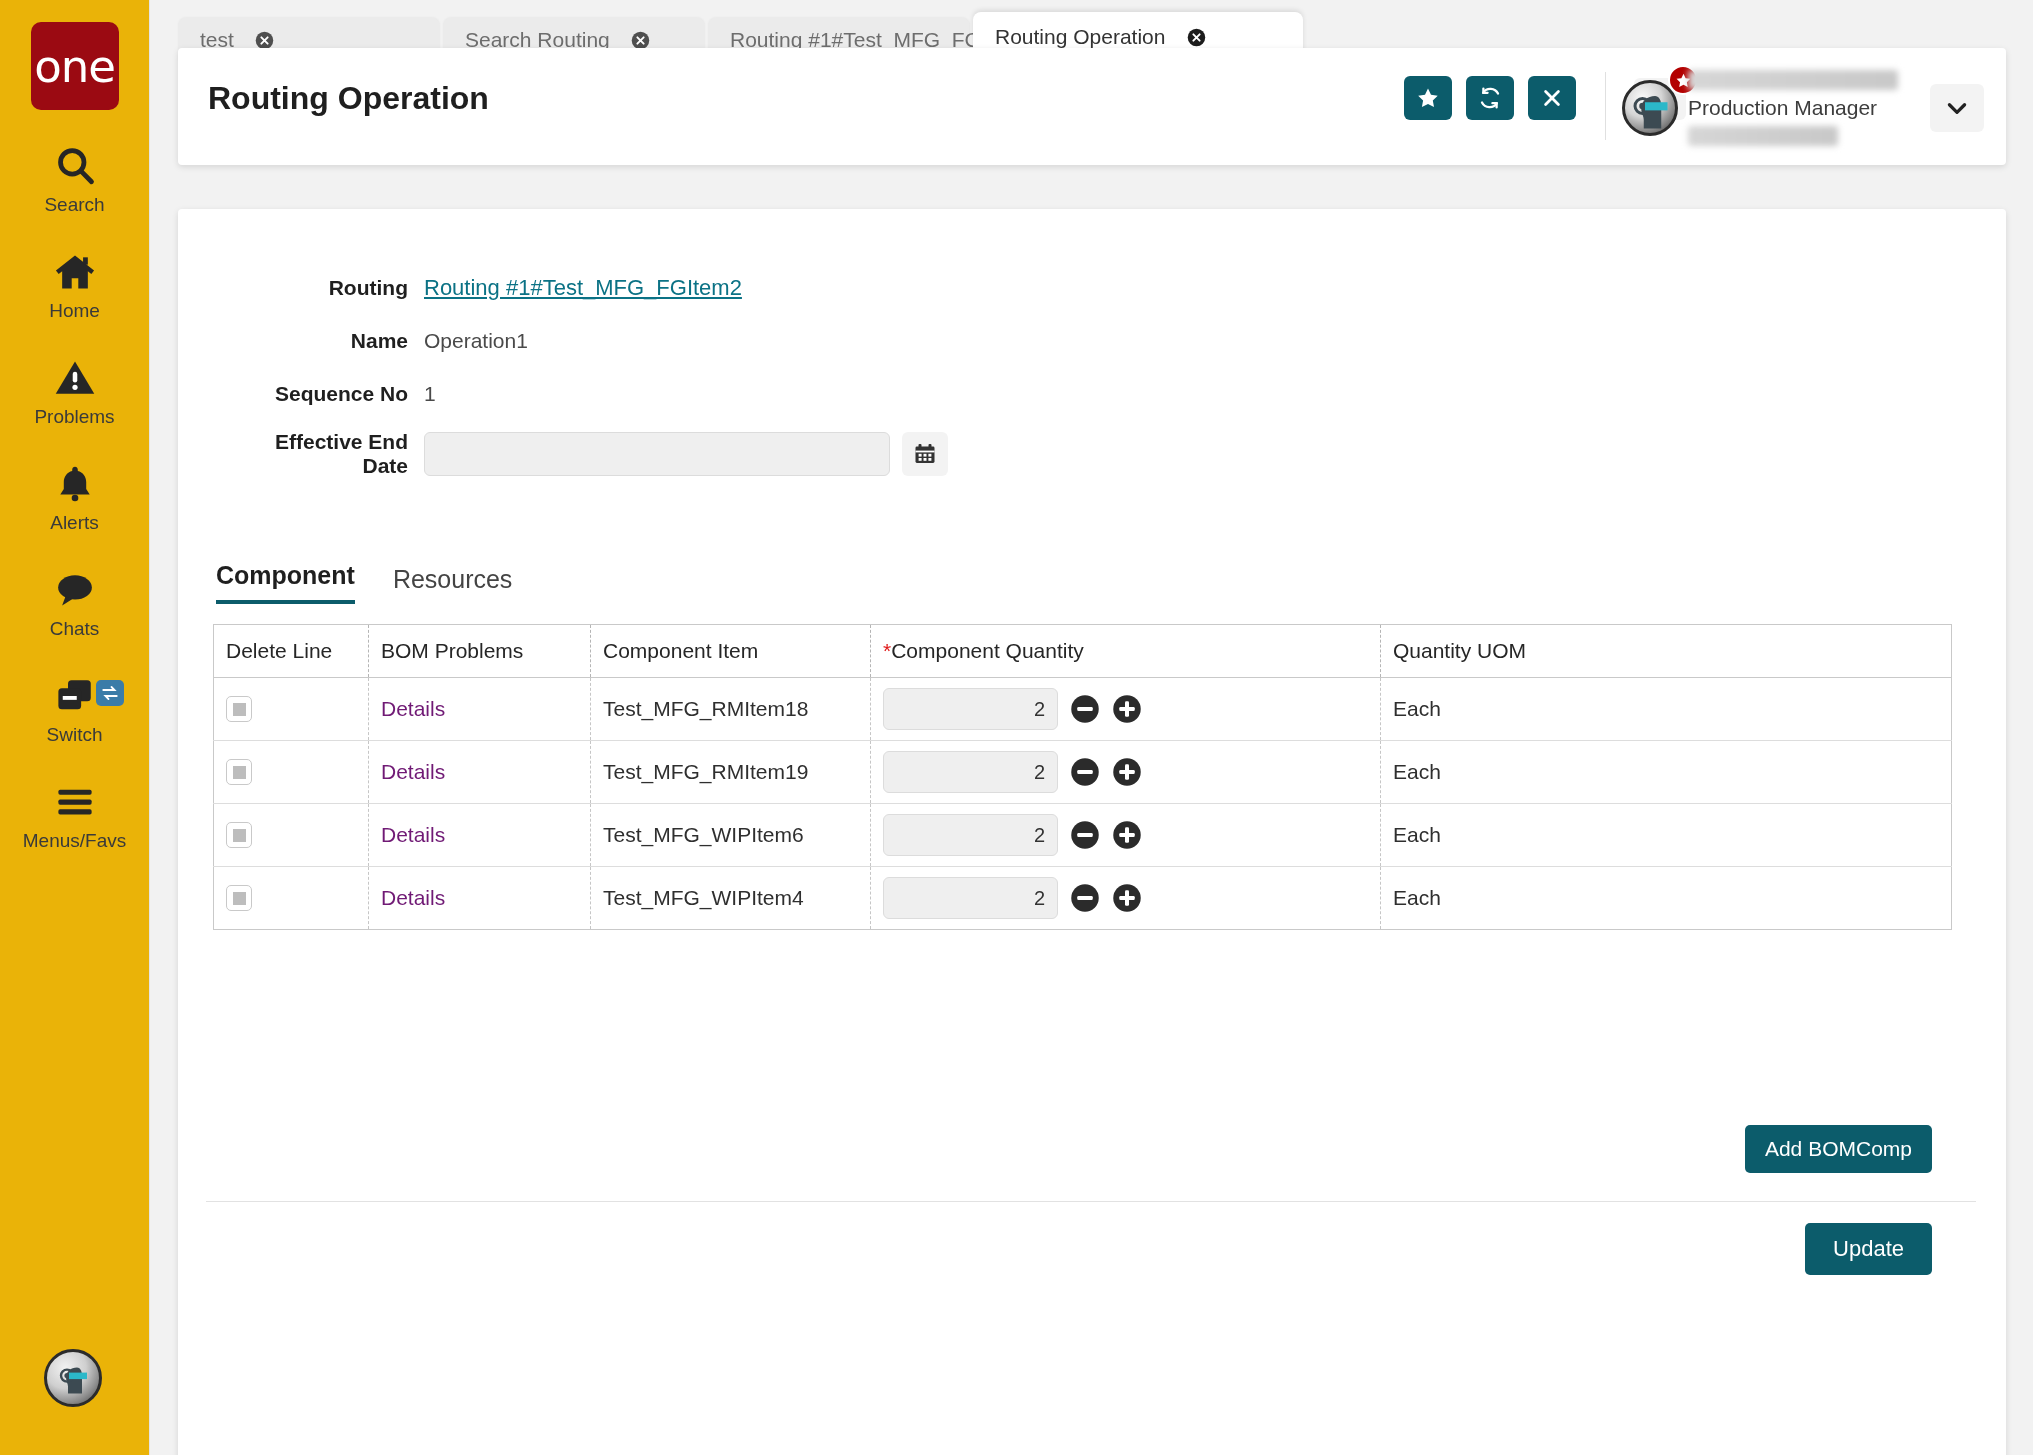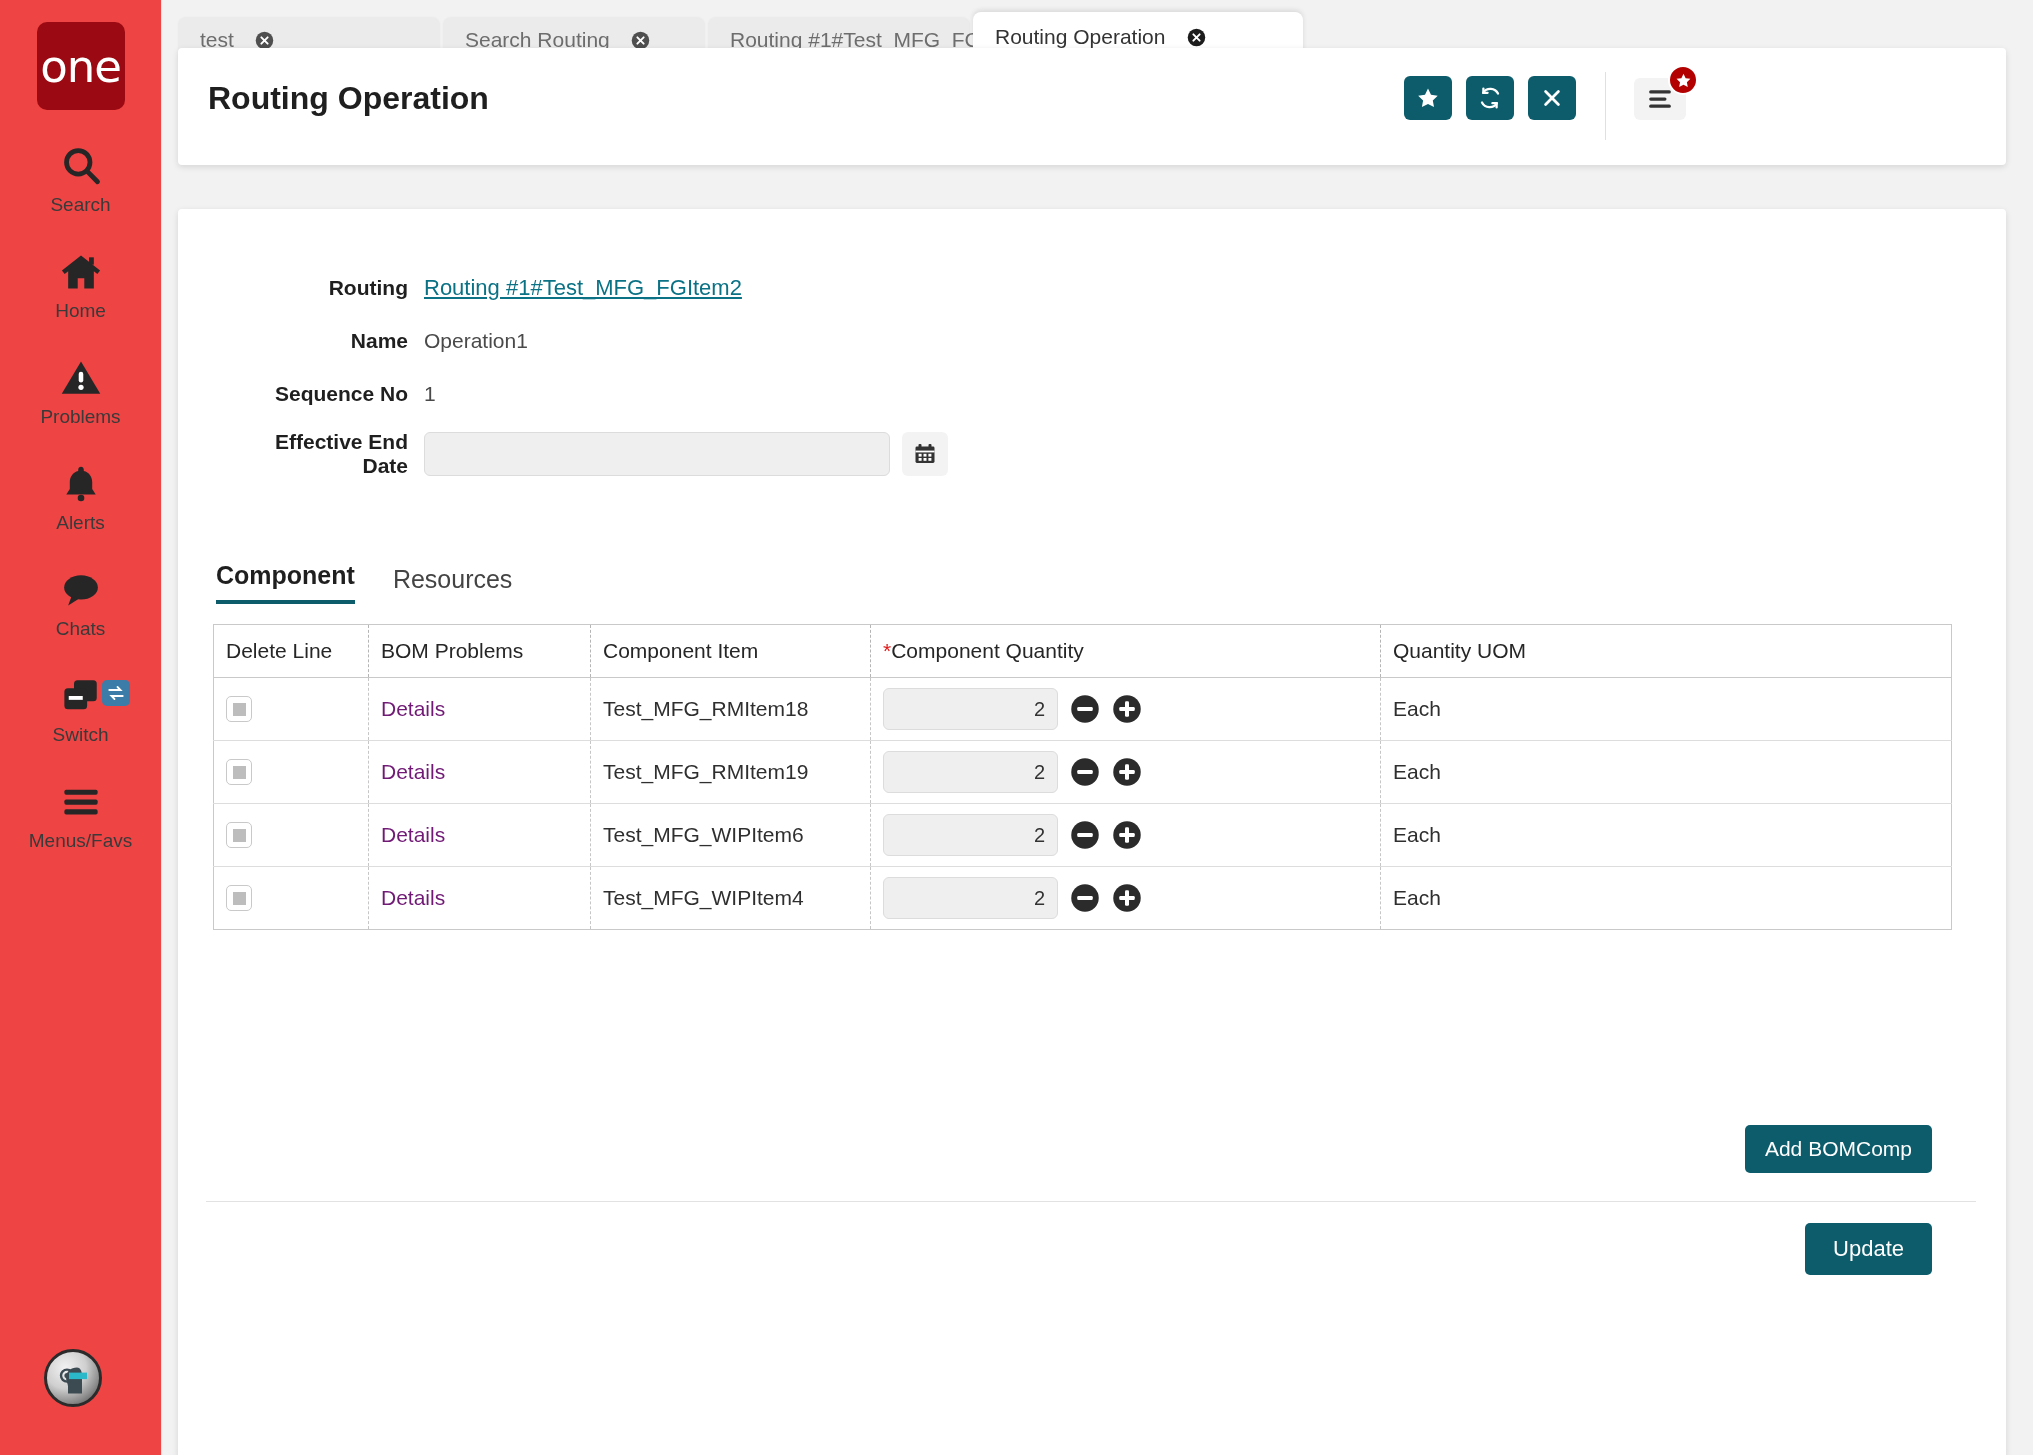--- a/index.html
+++ b/index.html
@@ -9,22 +9,22 @@
     background: #ffffff;
     font-family: "Liberation Sans", sans-serif;
     overflow: hidden;
   }
 
   
   #app { position: relative; width: 2033px; height: 1455px; background:#ffffff; }
 
   .sidebar {
     position: absolute; left: 0; top: 0;
-    width: 162px; height: 1455px;
-    background: #ef4444;
+    width: 150px; height: 1455px;
+    background: #eab308;
     border-right: 1px solid #e4e4e4;
     display: flex; flex-direction: column; align-items: center;
     z-index: 5;
   }
   .logo {
     width: 88px; height: 88px;
     background: #9b0a12;
     border-radius: 10px;
     margin-top: 22px;
     display: flex; align-items: center; justify-content: center;
@@ -460,20 +460,40 @@
           <rect x="2" y="8.5" width="16" height="3" rx="1.4"></rect>
           <rect x="2" y="15" width="20" height="3" rx="1.4"></rect>
         </svg>
         <span class="ham-badge">
           <svg width="17" height="17" viewBox="0 0 24 24" fill="#fff">
               <path d="M12 2.6l3 6.1 6.7 1-4.9 4.7 1.2 6.7L12 17.9 5.9 21.1l1.2-6.7-4.9-4.7 6.8-1z"></path>
             </svg>
         </span>
       </div>
 
+      <div class="user-block" style="right:22px;">
+        <div class="user-avatar">
+          <svg viewBox="0 0 40 40" width="50" height="50" style="position:absolute;left:50%;top:50%;transform:translate(-50%,-44%)">
+            <path d="M24 8c-6 0-11 4-11 10 0 4 2 6 2 9v7h14V16c0-5-2-8-5-8z" fill="#3c4a52"></path>
+            <circle cx="14" cy="16" r="6" fill="none" stroke="#3c4a52" stroke-width="2.4"></circle>
+            <circle cx="14" cy="16" r="2.6" fill="#3c4a52"></circle>
+            <rect x="16" y="13" width="18" height="6.5" fill="#2bb8c9"></rect>
+          </svg>
+        </div>
+        <div class="user-names">
+          <div class="redact r1"></div>
+          <div class="user-role">Production Manager</div>
+          <div class="redact r2"></div>
+        </div>
+        <div class="user-caret">
+          <svg width="26" height="26" viewBox="0 0 24 24" fill="none" stroke="#222" stroke-width="3" stroke-linecap="round" stroke-linejoin="round">
+              <path d="M5 9l7 7 7-7"></path>
+            </svg>
+        </div>
+      </div>
     </div>
 
     <div class="content-card" style="left:28px; top:209px;">
 
       <div class="form">
 
         <div class="frow">
           <div class="flabel">Routing</div>
           <a class="flink">Routing #1#Test_MFG_FGItem2</a>
         </div>

